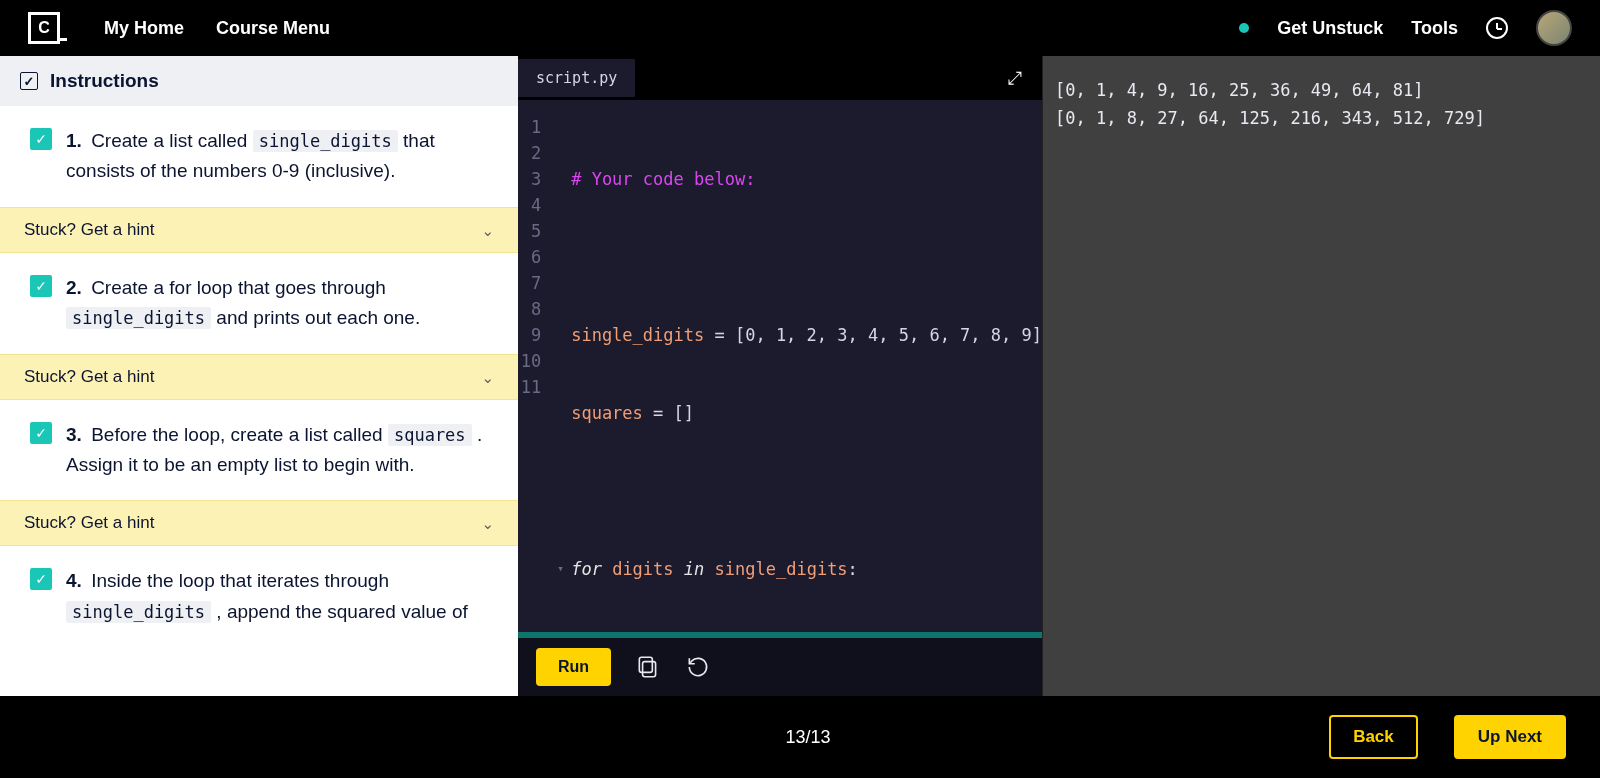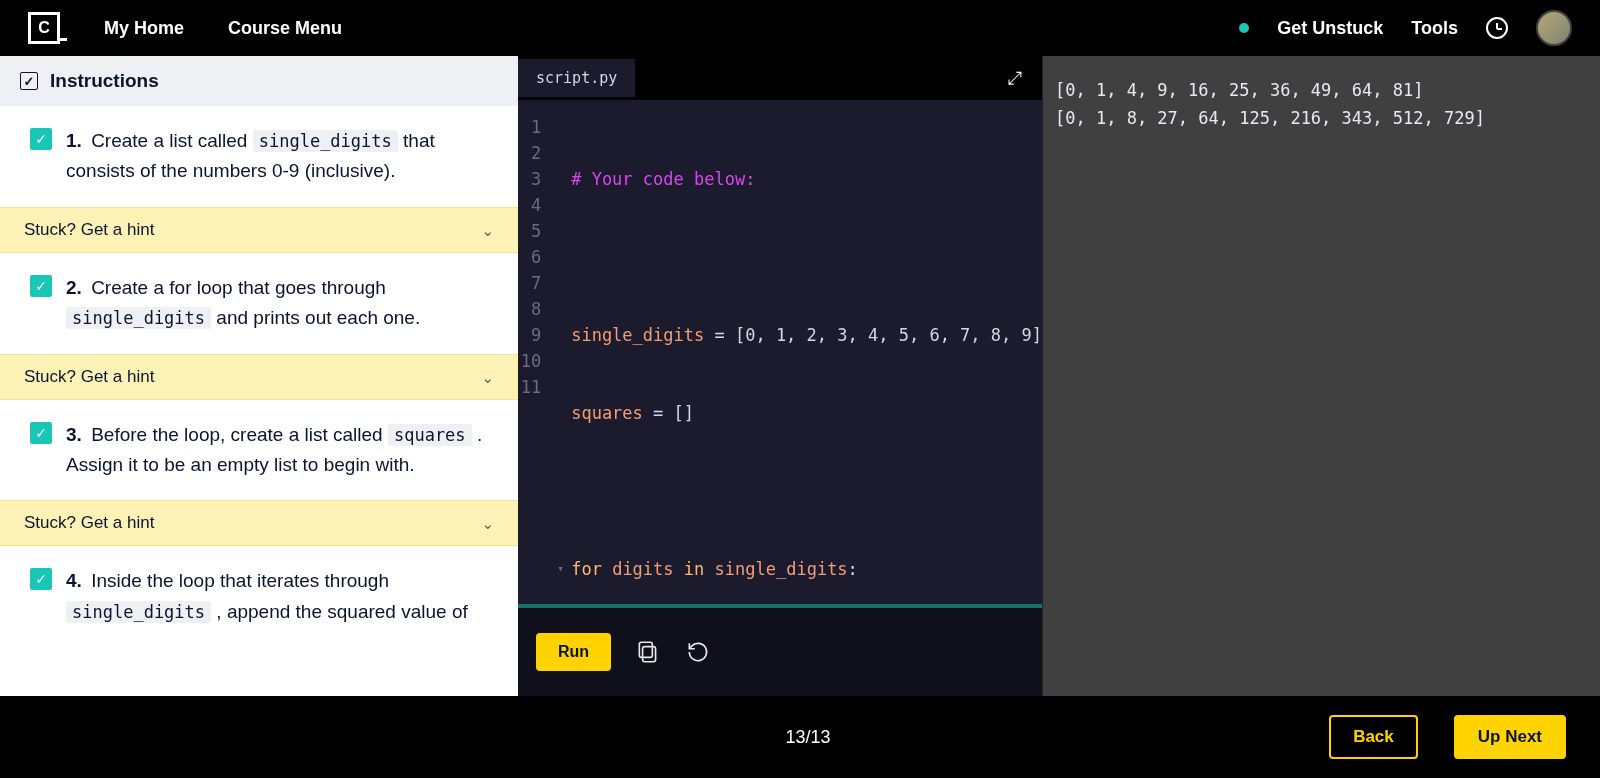--- a/index.html
+++ b/index.html
@@ -1,20 +1,20 @@
 <!DOCTYPE html>
 <html><head>
 <meta charset="utf-8">
 <style>
 * { box-sizing: border-box; margin: 0; padding: 0; }
 html, body { width: 1600px; height: 778px; font-family: -apple-system, BlinkMacSystemFont, "Segoe UI", Helvetica, Arial, sans-serif; overflow: hidden; background:#000; }
 .topbar { height: 56px; background: #000; display: flex; align-items: center; padding: 0 28px; color: #fff; }
 .logo { width: 32px; height: 32px; border: 3px solid #fff; display:flex; align-items:center; justify-content:center; font-weight:700; font-size:16px; position:relative; }
 .logo::after { content:""; position:absolute; right:-10px; bottom:0; width:8px; height:3px; background:#fff; }
-.nav { display:flex; gap:44px; margin-left:44px; font-weight:600; font-size:18px; }
+.nav { display:flex; gap:32px; margin-left:44px; font-weight:600; font-size:18px; }
 .nav a { color:#fff; text-decoration:none; cursor:pointer; }
 .topbar-right { margin-left:auto; display:flex; align-items:center; gap:28px; font-weight:600; font-size:18px; }
 .dot { width:10px; height:10px; border-radius:50%; background:#1ac7b6; }
 .clock-icon { width:22px; height:22px; border:2px solid #fff; border-radius:50%; position:relative; }
 .clock-icon::before { content:""; position:absolute; left:50%; top:20%; width:2px; height:6px; background:#fff; transform:translateX(-50%); }
 .clock-icon::after { content:""; position:absolute; left:50%; top:50%; width:5px; height:2px; background:#fff; }
 .avatar { width:36px; height:36px; border-radius:50%; background:linear-gradient(135deg,#b8a678,#7a8670); border:2px solid #444; }
 .main { display:flex; height: 640px; }
 .left { width: 518px; background:#fff; display:flex; flex-direction:column; overflow:hidden; }
 .instr-head { background:#eef0f4; padding:14px 20px; display:flex; align-items:center; gap:12px; font-weight:700; font-size:19px; color:#0b1430; }
@@ -33,22 +33,22 @@
 .expand-icon { margin-left:auto; color:#fff; font-size:18px; padding:6px 10px; cursor:pointer;}
 .editor { flex:1; display:flex; font-family:ui-monospace,Menlo,Consolas,monospace; font-size:17px; line-height:26px; padding-top:14px; overflow:auto; }
 .gutter { width:48px; text-align:right; color:#6a6a85; padding-right:10px; user-select:none;}
 .gutter div { height:26px; }
 .code-area { flex:1; color:#e8e8f0; white-space:pre; padding-left:6px; }
 .code-area .row { height:26px; display:flex; align-items:center;}
 .fold { color:#6a6a85; margin-right:4px; font-size:11px; display:inline-block; width:10px;}
 .c-comment { color:#d946ef; }
 .c-ident { color:#f29e74; }
 .c-op { color:#d6d6e2; }
-.c-kw2 { color:#fdba74; }
-.editor-actions { height:92px; background:#10101c; display:flex; align-items:center; gap:24px; padding:0 18px; border-top:4px solid #0f766e; }
+.c-kw2 { color:#e5e5e5; font-style:italic; }
+.editor-actions { height:64px; background:#10101c; display:flex; align-items:center; gap:24px; padding:0 18px; border-top:6px solid #0f766e; }
 .run-btn { background:#ffd300; color:#0b1430; font-weight:700; border:none; padding:10px 22px; font-size:16px; border-radius:4px; cursor:pointer; }
 .act-icon { width:26px; height:26px; color:#e8e8f0; display:flex; align-items:center; justify-content:center; cursor:pointer;}
 .act-icon svg { width:26px; height:26px; stroke:#e8e8f0; fill:none; stroke-width:1.5; }
 .right { flex:1; background:#404040; color:#e8e8f0; font-family:ui-monospace,Menlo,Consolas,monospace; font-size:17px; padding:20px 12px; white-space:pre; line-height:28px; border-left:1px solid #222; overflow:auto;}
 .bottombar { height:82px; background:#000; display:flex; align-items:center; color:#fff; padding:12px 34px;margin-left:16px; }
 .progress { position:absolute; left:50%; transform:translateX(-50%); font-size:18px; color:#fff;}
 .bottom-right { margin-left:auto; display:flex; gap:36px; }
 .btn-outline { background:transparent; border:2px solid #ffd300; color:#ffd300; font-weight:700; padding:10px 22px; font-size:17px; border-radius:4px; cursor:pointer;}
 .btn-solid { background:#ffd300; border:2px solid #ffd300; color:#0b1430; font-weight:700; padding:10px 22px; font-size:17px; border-radius:4px; cursor:pointer;}
 .bottombar { position:relative; }

